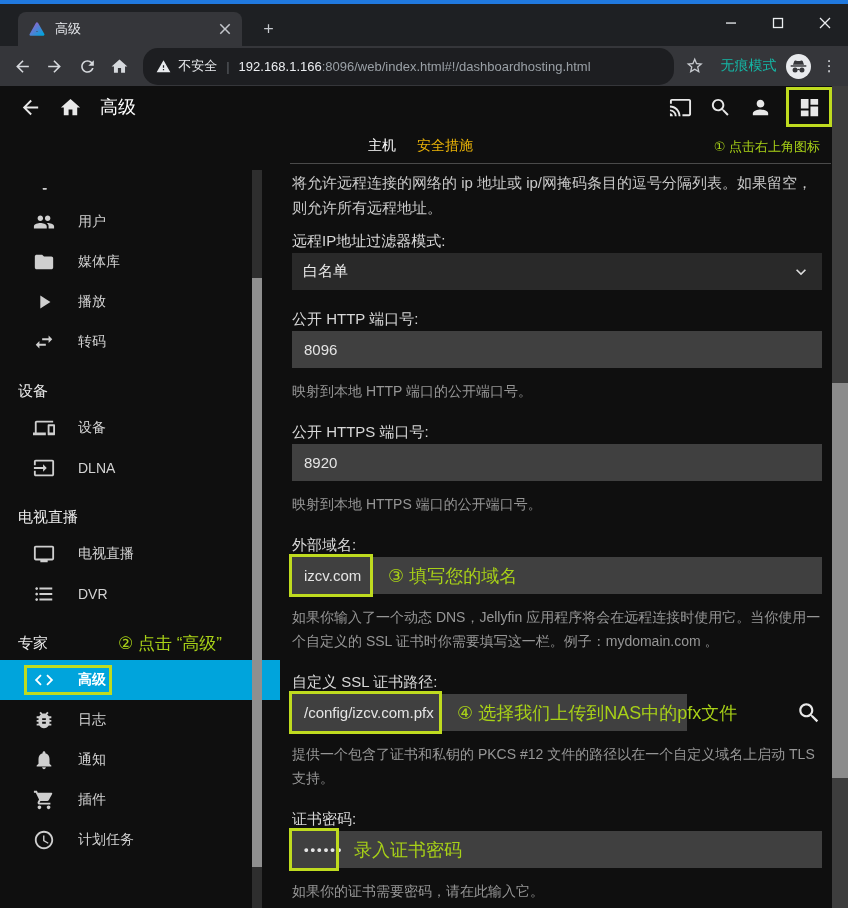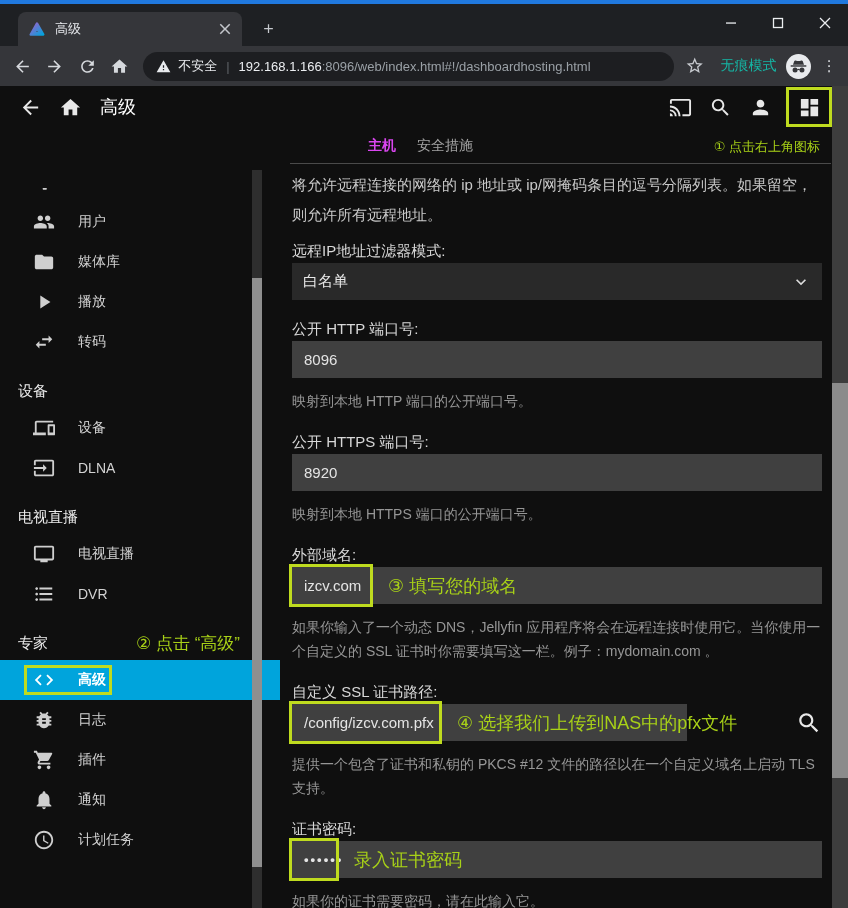--- a/index.html
+++ b/index.html
@@ -18,21 +18,21 @@
   .icon-s svg, .icon-m svg { width:100%; height:100%; }
   .newtab { position:absolute; left:254px; top:10px; width:28px; height:28px; color:#c6c9ce;
     display:flex; align-items:center; justify-content:center; border-radius:50%; }
   .wincontrols { position:absolute; right:0; top:-4px; height:46px; display:flex; }
   .winbtn { width:47px; height:100%; display:flex; align-items:center; justify-content:center; color:#eceef1; }
   .winbtn svg { width:12px; height:12px; }
 
   .toolbar { height:40px; background:#35363a; display:flex; align-items:center; padding:0 10px; }
   .navbtn { width:26px; height:26px; margin-right:7px; color:#d6d9dd; display:flex; align-items:center; justify-content:center; }
   .navbtn svg { width:19px; height:19px; }
-  .omnibox { width:545px; height:29px; background:#1d1e21; border-radius:15px; display:flex;
+  .omnibox { width:545px; height:37px; background:#1d1e21; border-radius:15px; display:flex;
     align-items:center; padding:12px 13px; margin-left:4px; font-size:13px; color:#e8eaed; }
   .omnibox .warn { width:15px; height:15px; margin-right:7px; }
   .omni-sep { color:#5f6368; margin:0 9px; }
   .host { color:#eceef1; }
   .path { color:#9aa0a6; }
   .star { width:20px; height:20px; color:#c6c9ce; margin-left:11px; }
   .incog-label { color:#14b8a6; font-size:14px; margin-left:16px; white-space:nowrap; }
   .incog-badge { width:25px; height:25px; margin-left:9px; flex:0 0 auto; }
   .menu-dots { width:18px; height:22px; color:#d6d9dd; margin-left:10px; display:flex; align-items:center; justify-content:center; font-size:15px; letter-spacing:0; }
 
@@ -40,46 +40,46 @@
   .app { position:absolute; left:0; top:86px; width:848px; height:822px; background:#0f0f0f; color:#ddd; }
 
   .app-header { position:absolute; left:0; top:0; width:832px; height:42px; display:flex; align-items:center; padding:0 0 0 10px; }
   .hicon { width:40px; height:40px; display:flex; align-items:center; justify-content:center; color:#e8e8e8; flex:0 0 auto; }
   .hicon svg { width:23px; height:23px; fill:#e8e8e8; }
   .htitle { font-size:18px; color:#fff; margin-left:10px; }
   .hspacer { flex:1; }
   .dash-outline { width:46px; height:40px; border:3px solid #bfdb1f; display:flex; align-items:center; justify-content:center; margin-left:6px; }
 
   .tabsrow { position:absolute; left:368px; top:44px; height:32px; display:flex; align-items:center; gap:21px; font-size:14px; }
-  .tab-active { color:#d946ef; font-weight:bold;text-align:right; }
-  .tab-idle { color:#a3a3a3; }
+  .tab-active { color:#ffffff; font-weight:normal;text-align:right; }
+  .tab-idle { color:#eab308; }
   .ann { color:#a8d117; }
   .ann1 { position:absolute; top:52px; right:28px; font-size:13px; }
   .main-divider { position:absolute; left:290px; top:77px; width:541px; height:1px; background:#4a4a4a; }
 
   
   .sidebar { position:absolute; left:0; top:102px; width:280px; bottom:0; overflow:hidden; }
   .side-list { margin-top:-26px; }
   .side-row { position:relative; height:40px; display:flex; align-items:center; padding-left:33px; gap:23px; font-size:14px; color:#d2d2d2; }
   .side-row .sicon { width:22px; height:22px; display:flex; }
   .side-row .sicon svg { width:22px; height:22px; fill:#cfcfcf; }
   .side-row.active { background:#00a4dc; color:#fff; font-weight:bold; }
   .side-row.active .sicon svg { fill:#fff; }
   .side-section { height:34px; margin-top:12px; display:flex; align-items:center; padding-left:18px; font-size:15px; color:#ebebeb; }
   .hl-rowbox { position:absolute; left:24px; top:5px; width:88px; height:30px; border:3px solid #bfdb1f; pointer-events:none; }
-  .ann2 { position:absolute; left:136px; top:444px; font-size:17px; white-space:nowrap; }
+  .ann2 { position:absolute; left:118px; top:444px; font-size:17px; white-space:nowrap; }
 
   .side-sb-track { position:absolute; left:252px; top:84px; bottom:0; width:10px; background:#2e2e2e; }
   .side-sb-thumb { position:absolute; left:252px; top:192px; width:10px; height:589px; background:#8f8f8f; }
   .main-sb-track { position:absolute; right:0; top:0; bottom:0; width:16px; background:#3d3d3d; }
   .main-sb-thumb { position:absolute; right:0; top:297px; width:16px; height:395px; background:#8b8b8b; }
 
   
   .form { position:absolute; left:292px; top:84px; width:530px; }
-  .intro { font-size:15px; line-height:30px; color:#c9c9c9; margin-bottom:12px; }
+  .intro { font-size:15px; line-height:25px; color:#c9c9c9; margin-bottom:12px; }
   .field { margin-bottom:20px; }
   .f-label { font-size:15px; line-height:17px; color:#d8d8d8; margin-bottom:4px; }
   .f-ctl { position:relative; height:37px; background:#292929; display:flex; align-items:center; }
   .f-input { width:100%; height:37px; background:#404040; border:0; outline:0; color:#e4e4e4;
     font-size:15px; padding:0 12px; font-family:inherit; }
   .f-select { width:100%; height:37px; display:flex; align-items:center; padding:0 11px; font-size:15px; color:#e8e8e8; }
   .f-select .chev { margin-left:auto; width:20px; height:20px; fill:#dcdcdc; }
   .f-helper { font-size:14px; line-height:24px; color:#969696; padding-top:11px; }
   .hl-input { position:absolute; top:-3px; height:43px; border:3px solid #bfdb1f; pointer-events:none; left:-3px; }
   .in-ann { position:absolute; top:0; height:37px; display:flex; align-items:center; font-size:18px; white-space:nowrap; pointer-events:none; }
@@ -329,32 +329,32 @@
             <span class="sicon">
               <svg viewBox="0 0 24 24">
                 <path d="M20 8h-2.81c-.45-.78-1.07-1.45-1.82-1.96L17 4.41 15.59 3l-2.17 2.17C12.96 5.06 12.49 5 12 5c-.49 0-.96.06-1.41.17L8.41 3 7 4.41l1.62 1.63C7.88 6.55 7.26 7.22 6.81 8H4v2h2.09c-.05.33-.09.66-.09 1v1H4v2h2v1c0 .34.04.67.09 1H4v2h2.81c1.04 1.79 2.97 3 5.19 3s4.15-1.21 5.19-3H20v-2h-2.09c.05-.33.09-.66.09-1v-1h2v-2h-2v-1c0-.34-.04-.67-.09-1H20V8zm-6 8h-4v-2h4v2zm0-4h-4v-2h4v2z"></path>
               </svg>
             </span>
             <span>日志</span>
           </div>
           <div class="side-row">
             <span class="sicon">
               <svg viewBox="0 0 24 24">
+                <path d="M12 22c1.1 0 2-.9 2-2h-4c0 1.1.89 2 2 2zm6-6v-5c0-3.07-1.64-5.64-4.5-6.32V4c0-.83-.67-1.5-1.5-1.5s-1.5.67-1.5 1.5v.68C7.63 5.36 6 7.92 6 11v5l-2 2v1h16v-1l-2-2z"></path>
+              </svg>
+            </span>
+            <span>通知</span>
+          </div>
+          <div class="side-row">
+            <span class="sicon">
+              <svg viewBox="0 0 24 24">
                 <path d="M7 18c-1.1 0-1.99.9-1.99 2S5.9 22 7 22s2-.9 2-2-.9-2-2-2zM1 2v2h2l3.6 7.59-1.35 2.45c-.16.28-.25.61-.25.96 0 1.1.9 2 2 2h12v-2H7.42c-.14 0-.25-.11-.25-.25l.03-.12.9-1.63h7.45c.75 0 1.41-.41 1.75-1.03l3.58-6.49c.08-.14.12-.31.12-.48 0-.55-.45-1-1-1H5.21l-.94-2H1zm16 16c-1.1 0-1.99.9-1.99 2s.89 2 1.99 2 2-.9 2-2-.9-2-2-2z"></path>
               </svg>
             </span>
             <span>插件</span>
-          </div>
-          <div class="side-row">
-            <span class="sicon">
-              <svg viewBox="0 0 24 24">
-                <path d="M12 22c1.1 0 2-.9 2-2h-4c0 1.1.89 2 2 2zm6-6v-5c0-3.07-1.64-5.64-4.5-6.32V4c0-.83-.67-1.5-1.5-1.5s-1.5.67-1.5 1.5v.68C7.63 5.36 6 7.92 6 11v5l-2 2v1h16v-1l-2-2z"></path>
-              </svg>
-            </span>
-            <span>通知</span>
           </div>
           <div class="side-row">
             <span class="sicon">
               <svg viewBox="0 0 24 24">
                 <path d="M11.99 2C6.47 2 2 6.48 2 12s4.47 10 9.99 10C17.52 22 22 17.52 22 12S17.52 2 11.99 2zM12 20c-4.42 0-8-3.58-8-8s3.58-8 8-8 8 3.58 8 8-3.58 8-8 8zm.5-13H11v6l5.25 3.15.75-1.23-4.5-2.67z"></path>
               </svg>
             </span>
             <span>计划任务</span>
           </div>
         </div>

